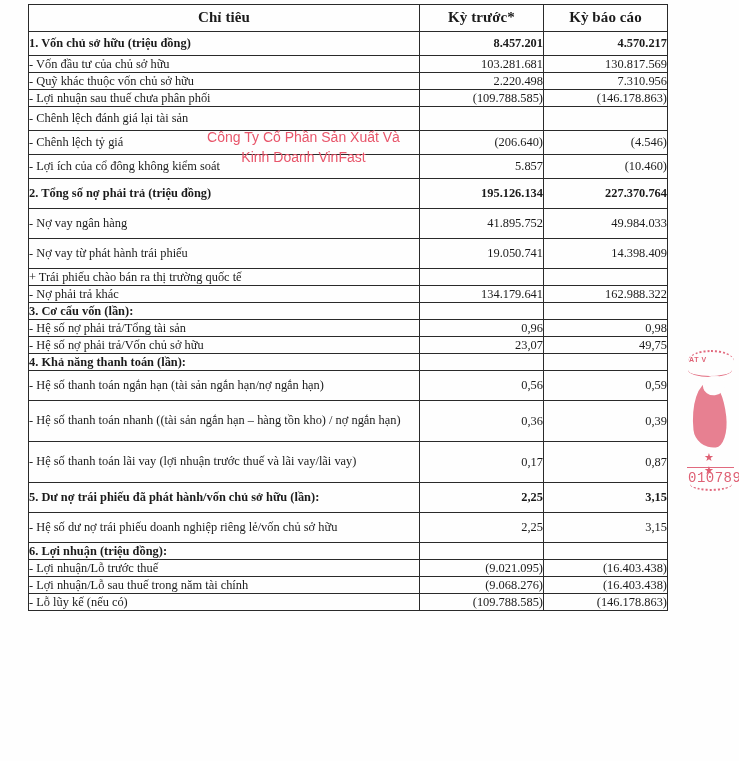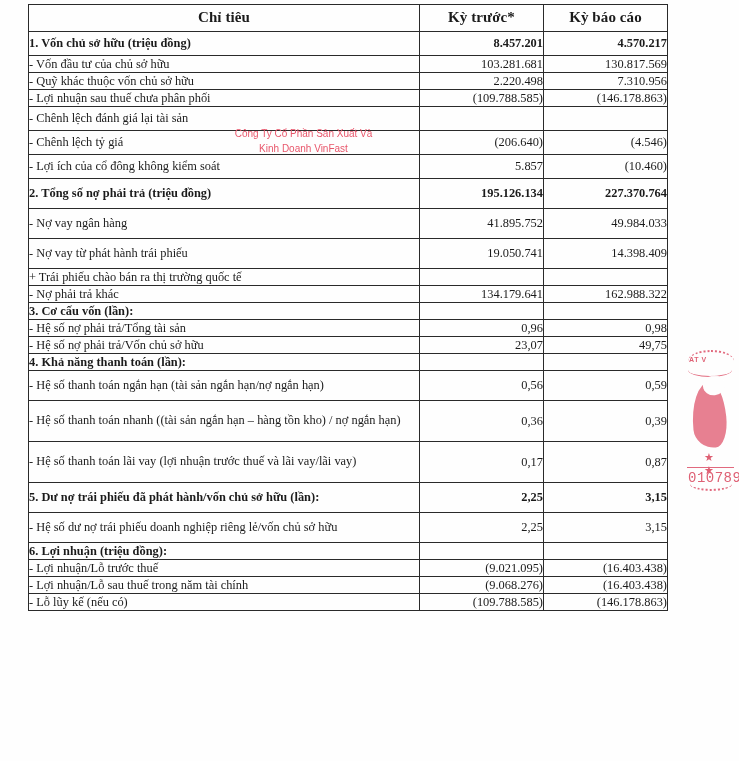--- a/index.html
+++ b/index.html
@@ -80,21 +80,21 @@
 
   td.label.wrap { white-space: normal; line-height: 1.25; }
 
   
   #watermark {
     position: absolute;
     left: 196px;
     top: 127px;
     width: 215px;
     font-family: "Liberation Sans", "DejaVu Sans", sans-serif;
-    font-size: 10px;
+    font-size: 14px;
     line-height: 1.45;
     color: #e8566b;
     text-align: center;
     pointer-events: none;
     white-space: pre-line;
   }
 
   
   #seal {
     position: absolute;

